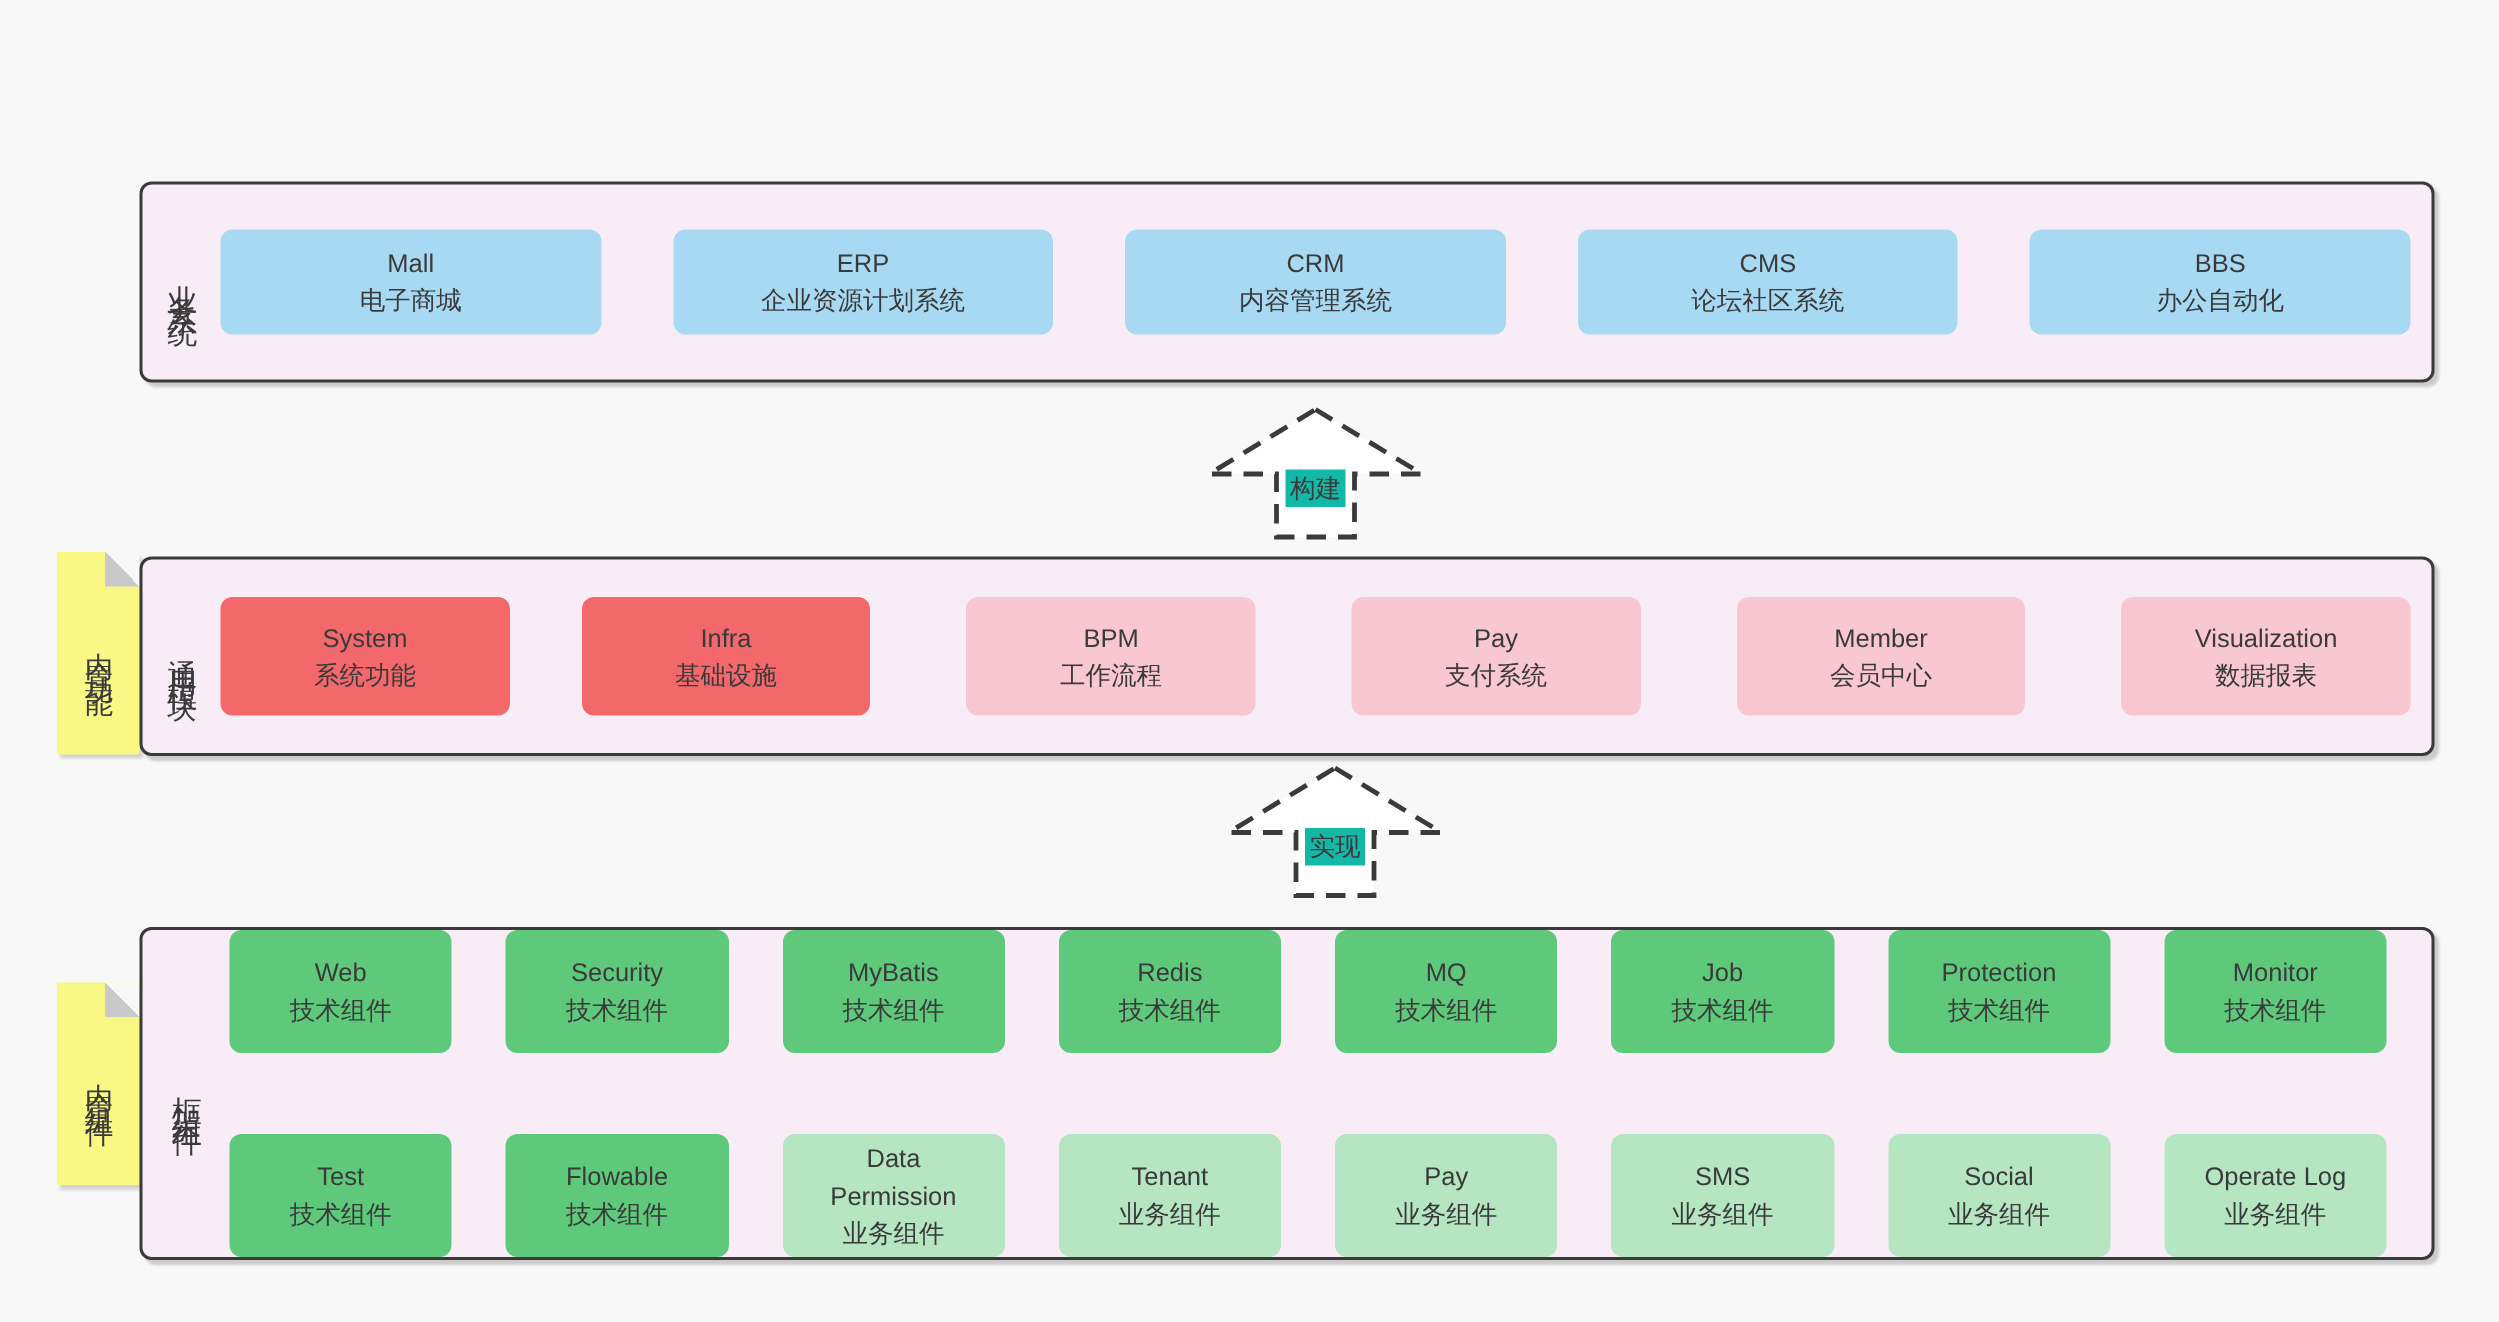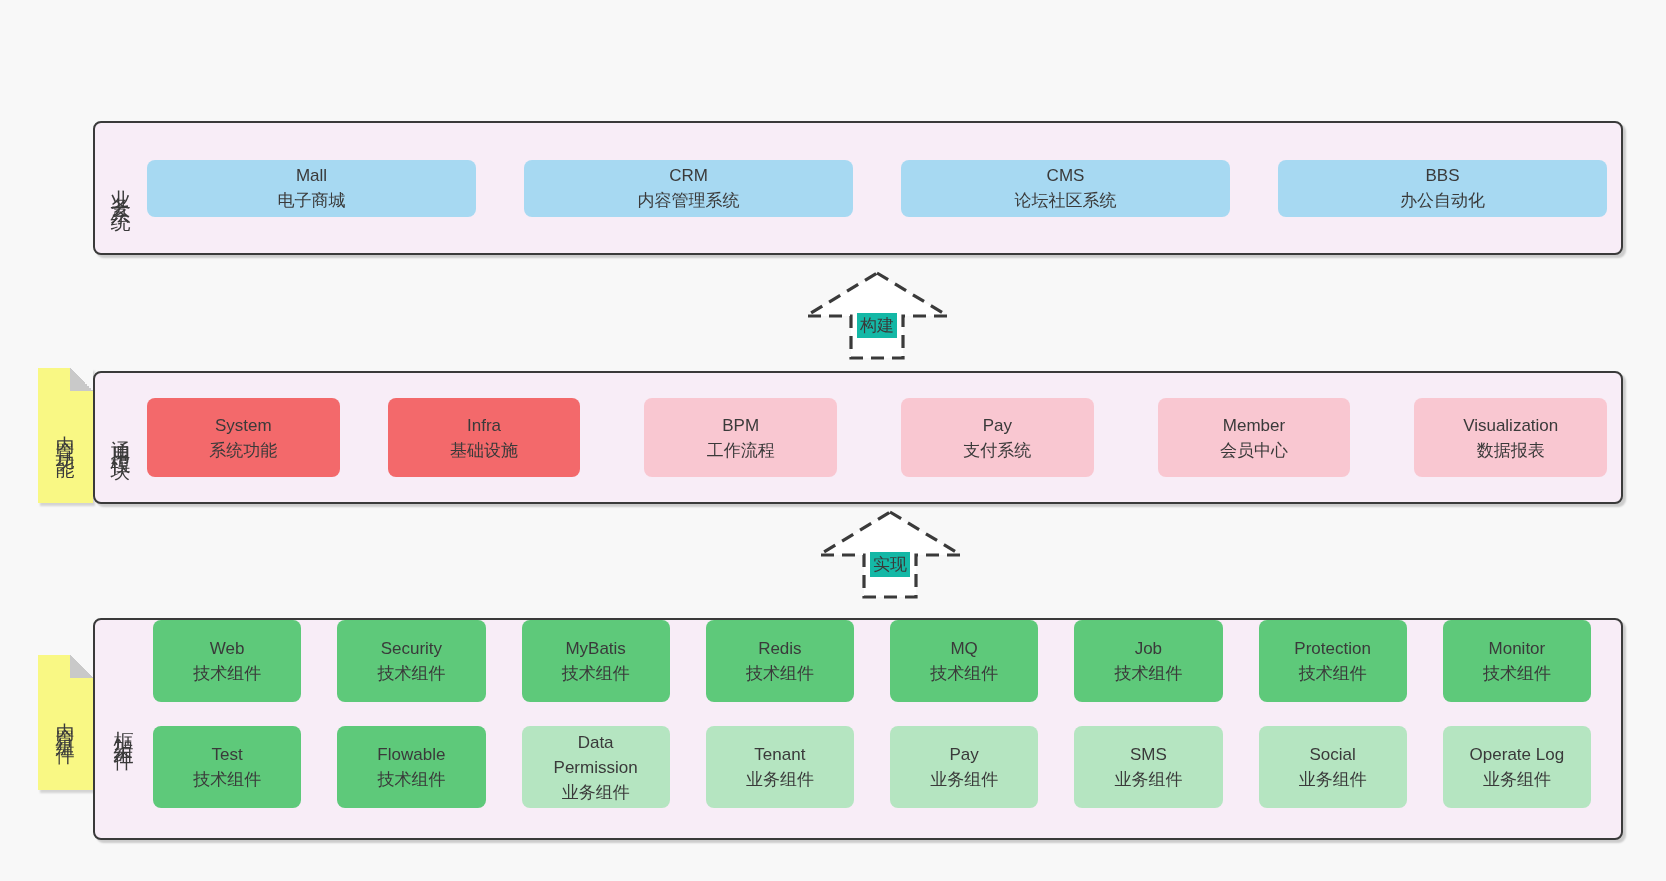--- a/index.html
+++ b/index.html
@@ -22,29 +22,29 @@
   .panel-3{top:618px;height:222px;}
 
   .panel-label-zone{flex:0 0 52px;display:flex;align-items:center;justify-content:center;}
   .panel-3 .panel-label-zone{flex-basis:58px;}
   .v-text{
     writing-mode:vertical-rl;text-orientation:upright;
     font-size:20px;letter-spacing:7px;color:var(--text);line-height:1;
   }
 
   .panel-body{flex:1;display:flex;align-items:center;gap:48px;padding-right:14px;}
-  .panel-body-cols{flex:1;display:flex;flex-direction:column;justify-content:flex-start;gap:24px;padding-right:30px;}
+  .panel-body-cols{flex:1;display:flex;flex-direction:column;justify-content:space-between;gap:8px;padding-right:30px;}
   .box-row{display:flex;gap:36px;}
 
   .box{
     flex:1;border-radius:8px;display:flex;flex-direction:column;
     align-items:center;justify-content:center;text-align:center;
     font-size:17px;line-height:25px;color:var(--text);
   }
-  .panel-1 .box{height:57px;}
+  .panel-1 .box{height:70px;}
   .panel-2 .box{height:79px;}
   .box-row .box{height:82px;}
   .blue{background:var(--blue);}
   .red{background:var(--red);}
   .pink{background:var(--pink);margin-left:16px;}
   .green{background:var(--green);}
   .green-light{background:var(--green-light);}
   .wrap-title{max-width:100px;}
 
   .note{
@@ -86,20 +86,24 @@
   <div class="panel panel-1">
     <div class="panel-label-zone">
       <div class="v-text">业务系统</div>
     </div>
     <div class="panel-body">
       <div class="box blue">
         <span>Mall</span>
         <span>电子商城</span>
       </div>
       <div class="box blue">
+        <span>ERP</span>
+        <span>企业资源计划系统</span>
+      </div>
+      <div class="box blue">
         <span>CRM</span>
         <span>内容管理系统</span>
       </div>
       <div class="box blue">
         <span>CMS</span>
         <span>论坛社区系统</span>
       </div>
       <div class="box blue">
         <span>BBS</span>
         <span>办公自动化</span>

